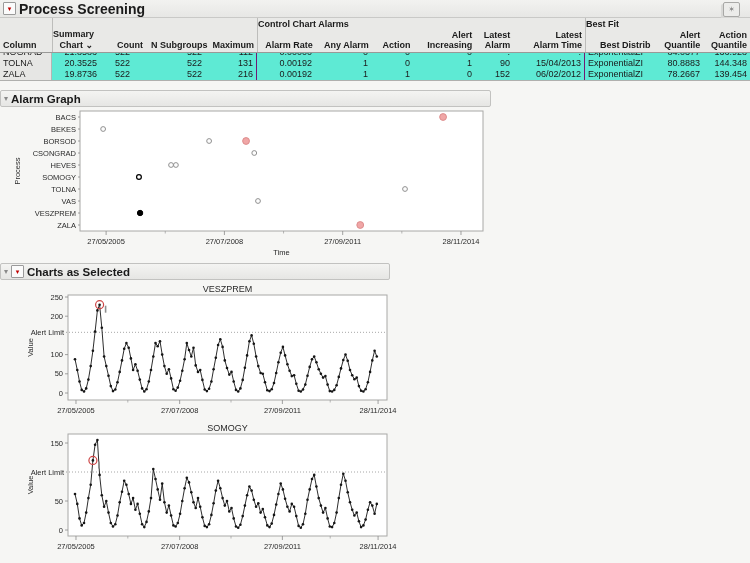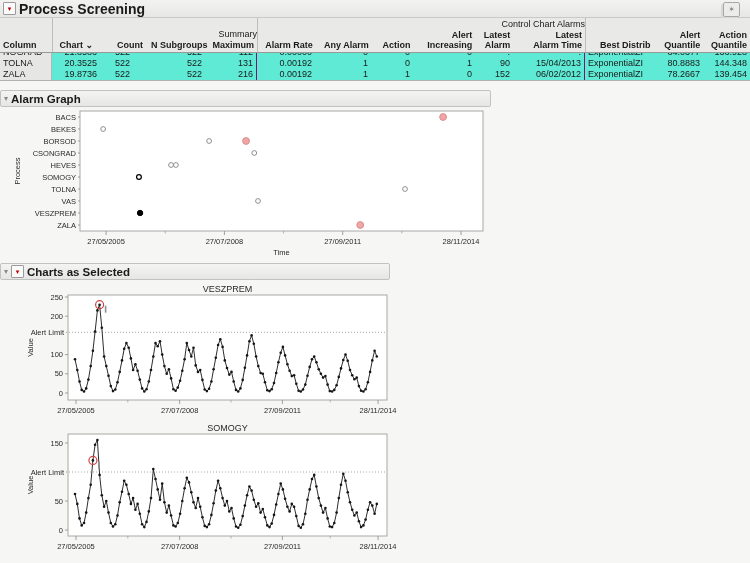--- a/index.html
+++ b/index.html
@@ -26,21 +26,21 @@
                  display:flex; align-items:center; justify-content:center;
                  box-shadow:-2px 2px 0 #d8d8d6; }
   .corner-icon .glyph { font-size:8px; color:#8a8a8a; line-height:8px; }
 
   
   .tbl { position:absolute; left:0; top:18px; width:750px; font-size:9px;
          background:#ffffff; border-bottom:1px solid #b0b0ae; }
   .thead { display:flex; background:#e9e9e7; border-bottom:1px solid #999997; }
   .tgroup { display:flex; flex-direction:column; justify-content:flex-end; box-sizing:border-box; }
   .tgroup + .tgroup { border-left:1px solid #bdbdbb; }
-  .glabel { text-align:right; font-weight:normal; line-height:11px; height:11px; padding-top:1px; }
+  .glabel { text-align:left; font-weight:bold; line-height:11px; height:11px; padding-top:1px; }
   .gcols { display:flex; align-items:flex-end; }
   .hcell { box-sizing:border-box; text-align:right; font-weight:bold; line-height:10px;
            padding:0 3px 2px 1px; }
   .hcell.left { text-align:left; padding-left:3px; }
   .trow { display:flex; background:#ffffff; }
   .trow.clipped { height:5px; overflow:hidden; }
   .trow.clipped .tcell { margin-top:-6px; }
   .tcell { box-sizing:border-box; text-align:right; line-height:11px; height:11px;
            padding:0 3px 0 1px; background:#5eead4; }
   .tcell.left { text-align:left; padding-left:3px; }
@@ -112,20 +112,21 @@
               <div>Latest</div>
               <div>Alarm</div>
             </div>
             <div class="hcell" style="width: 72px;">
               <div>Latest</div>
               <div>Alarm Time</div>
             </div>
           </div>
         </div>
         <div class="tgroup" style="width: 165px;">
+          <div class="glabel">Best Fit</div>
           <div class="gcols">
             <div class="hcell left" style="width: 68px; text-align: right;">
               <div>Best Distrib</div>
             </div>
             <div class="hcell" style="width: 50px;">
               <div>Alert</div>
               <div>Quantile</div>
             </div>
             <div class="hcell" style="width: 47px;">
               <div>Action</div>

